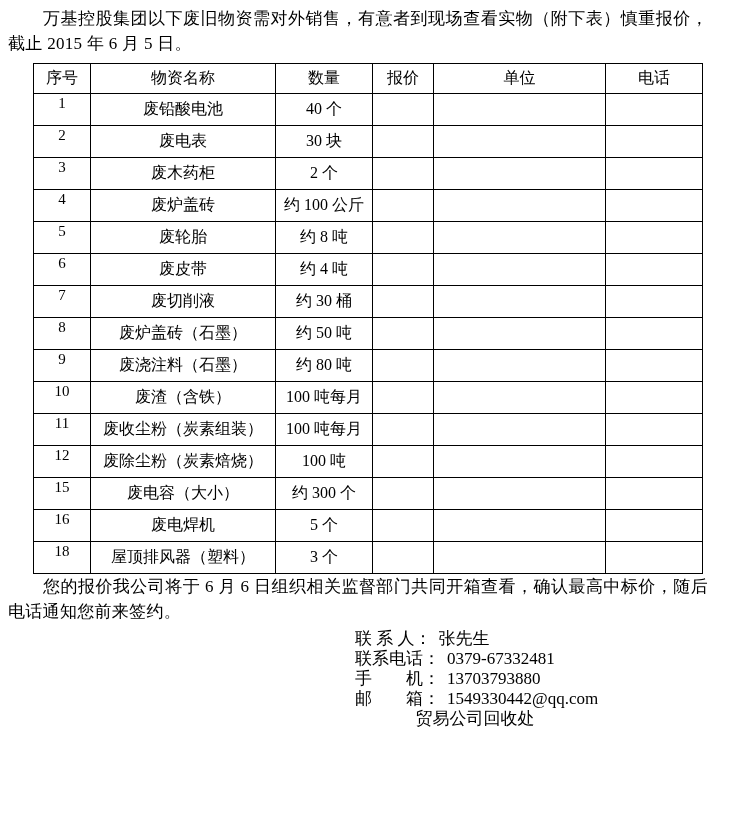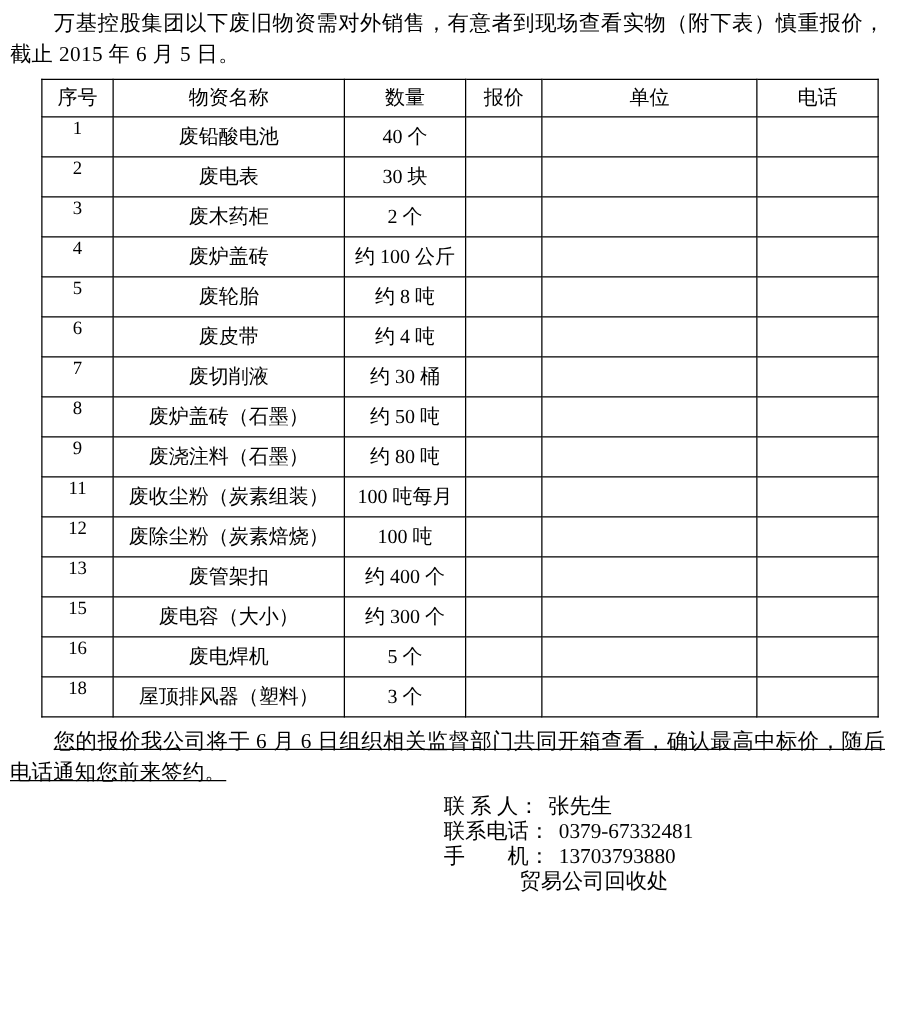--- a/index.html
+++ b/index.html
@@ -44,21 +44,21 @@
     overflow: hidden;
     white-space: nowrap;
   }
   table.materials th { height: 29px; vertical-align: middle; }
   table.materials td { height: 30px; vertical-align: middle; }
   table.materials td.c-num {
     vertical-align: top;
     padding-top: 1px;
     font-size: 15px;
   }
-  .notice { margin-top: 6px; text-decoration: underline; }
+  .notice { margin-top: 0; }
   .contact {
     margin: 5px 0 0 347px;
     width: 240px;
     font-size: 17px;
     line-height: 20px;
   }
   .contact-line { display: flex; white-space: pre; }
   .contact-line .val { margin-left: 7px; }
   .sig, .date { text-align: center; width: 240px; white-space: pre; }
 </style>
@@ -155,44 +155,44 @@
     </tr>
         <tr>
       <td class="c-num">9</td>
       <td class="c-name">废浇注料（石墨）</td>
       <td class="c-qty">约 80 吨</td>
       <td class="c-price"></td>
       <td class="c-unit"></td>
       <td class="c-phone"></td>
     </tr>
         <tr>
+      <td class="c-num">10</td>
+      <td class="c-name">废渣（含铁）</td>
+      <td class="c-qty">100 吨每月</td>
+      <td class="c-price"></td>
+      <td class="c-unit"></td>
+      <td class="c-phone"></td>
+    </tr>
+        <tr>
       <td class="c-num">11</td>
       <td class="c-name">废收尘粉（炭素组装）</td>
       <td class="c-qty">100 吨每月</td>
       <td class="c-price"></td>
       <td class="c-unit"></td>
       <td class="c-phone"></td>
     </tr>
         <tr>
       <td class="c-num">12</td>
       <td class="c-name">废除尘粉（炭素焙烧）</td>
       <td class="c-qty">100 吨</td>
       <td class="c-price"></td>
       <td class="c-unit"></td>
       <td class="c-phone"></td>
     </tr>
         <tr>
-      <td class="c-num">13</td>
-      <td class="c-name">废管架扣</td>
-      <td class="c-qty">约 400 个</td>
-      <td class="c-price"></td>
-      <td class="c-unit"></td>
-      <td class="c-phone"></td>
-    </tr>
-        <tr>
       <td class="c-num">15</td>
       <td class="c-name">废电容（大小）</td>
       <td class="c-qty">约 300 个</td>
       <td class="c-price"></td>
       <td class="c-unit"></td>
       <td class="c-phone"></td>
     </tr>
         <tr>
       <td class="c-num">16</td>
       <td class="c-name">废电焊机</td>
@@ -220,17 +220,21 @@
       <span class="val">张先生</span>
     </div>
     <div class="contact-line">
       <span class="lbl">联系电话：</span>
       <span class="val">0379-67332481</span>
     </div>
     <div class="contact-line">
       <span class="lbl">手　　机：</span>
       <span class="val">13703793880</span>
     </div>
+    <div class="contact-line">
+      <span class="lbl">邮　　箱：</span>
+      <span class="val">1549330442@qq.com</span>
+    </div>
     <div class="sig">贸易公司回收处</div>
 
   </div>
 
 </div>
 
 </body></html>

